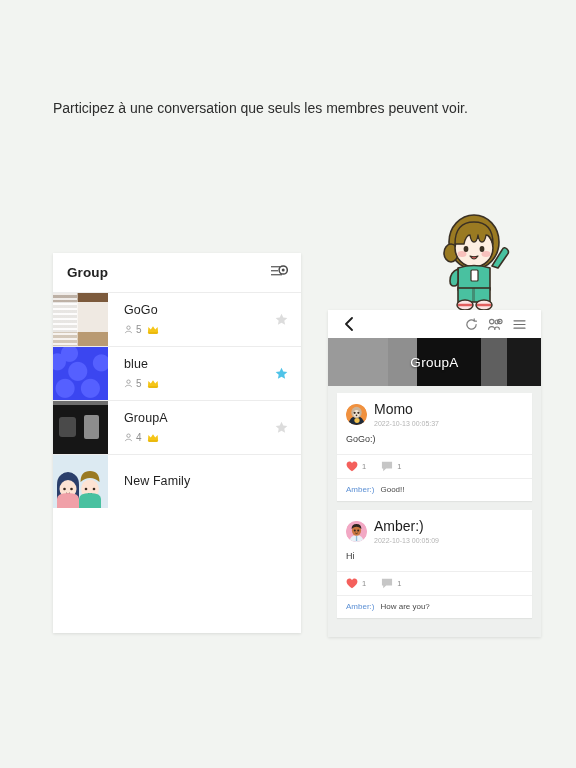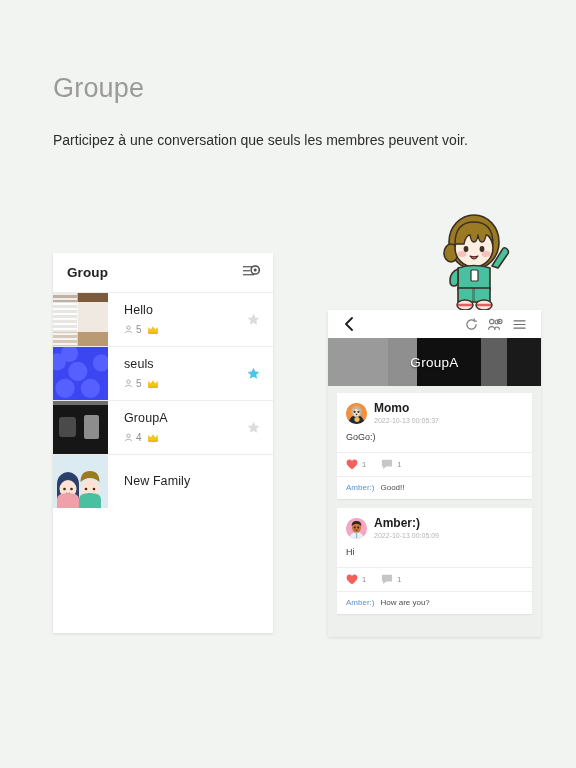--- a/index.html
+++ b/index.html
@@ -45,21 +45,21 @@
     position: absolute;
     background: #ffffff;
     box-shadow: 0 1px 3px rgba(0,0,0,.10);
     overflow: hidden;
   }
 
   
   .panel-list {
     left: 53px;
     top: 253px;
-    width: 220px;
+    width: 248px;
     height: 380px;
   }
   .list-header {
     height: 39px;
     display: flex;
     align-items: center;
     justify-content: space-between;
     padding: 0 13px 0 14px;
     box-sizing: border-box;
   }
@@ -226,22 +226,22 @@
     border-radius: 50%;
     flex: 0 0 21px;
     margin-right: 7px;
     position: relative;
     overflow: hidden;
   }
   .av-momo { background: #f0913f; }
   .av-amber { background: #f2a8c4; }
   .post-who { min-width: 0; }
   .post-author {
-    font-size: 12px;
-    font-weight: bold;
+    font-size: 14px;
+    font-weight: normal;
     color: #1d1d1d;
     line-height: 1.2;
   }
   .post-time {
     font-size: 7px;
     color: #b4b4b4;
     margin-top: 2px;
     line-height: 1.2;
   }
   .post-body {
@@ -289,21 +289,20 @@
     left: 428px;
     top: 206px;
     width: 92px;
     height: 108px;
   }
 </style>
 </head>
 <body>
 
 <div class="intro">
-  <h1 class="intro-title">Groupe</h1>
   <p class="intro-sub">Participez à une conversation que seuls les membres peuvent voir.</p>
 </div>
 
 <div class="panel panel-list">
 
   <div class="list-header">
     <span class="list-header-title">Group</span>
     <span class="filter-icon">
       <svg width="17" height="14" viewBox="0 0 17 14">
         <g fill="#6b6b6b">
@@ -313,21 +312,21 @@
         </g>
         <circle cx="12.2" cy="6" r="4.1" fill="none" stroke="#4a4a4a" stroke-width="1.5"></circle>
         <circle cx="12.2" cy="6" r="1.5" fill="#4a4a4a"></circle>
       </svg>
     </span>
   </div>
 
   <div class="group-row">
     <div class="thumb th-room"></div>
     <div class="row-body">
-      <span class="row-name">Hello</span>
+      <span class="row-name">GoGo</span>
       <span class="row-meta">
         <svg width="9" height="9" viewBox="0 0 10 10">
             <circle cx="5" cy="3" r="1.9" fill="none" stroke="#a0a0a0" stroke-width="1"></circle>
             <path d="M1.6 9 C1.6 6.3 8.4 6.3 8.4 9" fill="none" stroke="#a0a0a0" stroke-width="1"></path>
           </svg>
         <span class="meta-count">5</span>
         <svg width="12" height="10" viewBox="0 0 14 11">
             <path d="M1 9 L1.6 2 L4.4 5 L7 1.2 L9.6 5 L12.4 2 L13 9 Z" fill="#f5c518"></path>
             <rect x="1.6" y="8.2" width="10.8" height="1.9" fill="#e8b506"></rect>
           </svg>
@@ -336,21 +335,21 @@
     <div class="row-star">
       <svg width="13" height="13" viewBox="0 0 14 14">
           <path d="M7 .7 L8.9 4.8 L13.3 5.3 L10 8.3 L10.9 12.7 L7 10.5 L3.1 12.7 L4 8.3 L.7 5.3 L5.1 4.8 Z" fill="#dcdcdc"></path>
         </svg>
     </div>
   </div>
 
   <div class="group-row">
     <div class="thumb th-blue"></div>
     <div class="row-body">
-      <span class="row-name">seuls</span>
+      <span class="row-name">blue</span>
       <span class="row-meta">
         <svg width="9" height="9" viewBox="0 0 10 10">
             <circle cx="5" cy="3" r="1.9" fill="none" stroke="#a0a0a0" stroke-width="1"></circle>
             <path d="M1.6 9 C1.6 6.3 8.4 6.3 8.4 9" fill="none" stroke="#a0a0a0" stroke-width="1"></path>
           </svg>
         <span class="meta-count">5</span>
         <svg width="12" height="10" viewBox="0 0 14 11">
             <path d="M1 9 L1.6 2 L4.4 5 L7 1.2 L9.6 5 L12.4 2 L13 9 Z" fill="#f5c518"></path>
             <rect x="1.6" y="8.2" width="10.8" height="1.9" fill="#e8b506"></rect>
           </svg>

